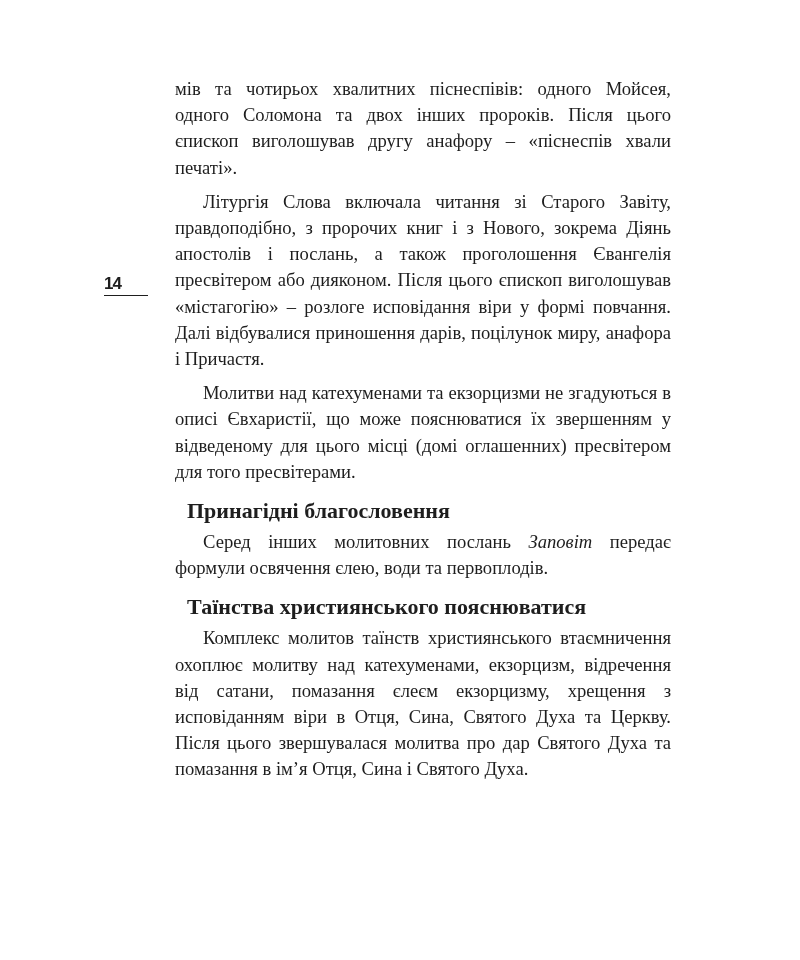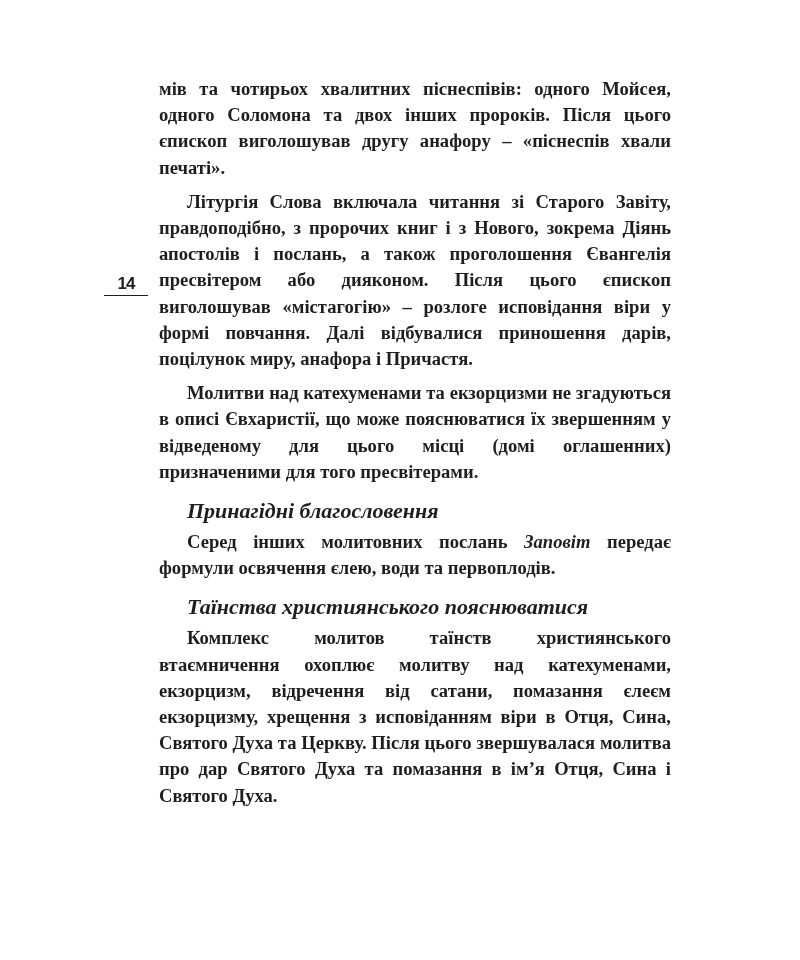--- a/index.html
+++ b/index.html
@@ -13,55 +13,53 @@
     }
     .page {
       position: absolute;
       left: 159px;
       top: 76px;
       width: 512px;
       font-size: 18.6px;
       line-height: 26.2px;
     }
     .p {
-      margin: 0 0 8px 0;
+      margin: 0 0 8px 16px;
       text-align: justify;
       text-align-last: left;
-      font-weight: bold;
     }
     .p.indent { text-indent: 28px; }
     .h {
-      font-style: italic;
       font-size: 22px;
       line-height: 28px;
       margin: 12px 0 4px 28px;
     }
     .folio {
       position: absolute;
       left: 104px;
       top: 275px;
       width: 44px;
-      text-align: center;
+      text-align: left;
       font-family: "Liberation Sans", "DejaVu Sans", sans-serif;
       font-weight: bold;
       font-size: 17px;
       letter-spacing: -1px;
       line-height: 18px;
       padding-bottom: 2px;
       border-bottom: 1.5px solid #1e1e1e;
     }
   </style>
 </head>
 <body>
 
 <div class="folio">14</div>
 
 <div class="page">
   <p class="p">мів та чотирьох хвалитних піснеспівів: одного Мойсея, одного Соломона та двох інших пророків. Після цього єпископ виголошував другу анафору – «піснеспів хвали печаті».</p>
   <p class="p indent">Літургія Слова включала читання зі Старого Завіту, правдоподібно, з пророчих книг і з Нового, зокрема Діянь апостолів і послань, а також проголошення Євангелія пресвітером або дияконом. Після цього єпископ виголошував «містагогію» – розлоге исповідання віри у формі повчання. Далі відбувалися приношення дарів, поцілунок миру, анафора і Причастя.</p>
-  <p class="p indent">Молитви над катехуменами та екзорцизми не згадуються в описі Євхаристії, що може пояснюватися їх звершенням у відведеному для цього місці (домі оглашенних) призначеними для того пресвітерами.</p>
+  <p class="p indent">Молитви над катехуменами та екзорцизми не згадуються в описі Євхаристії, що може пояснюватися їх звершенням у відведеному для цього місці (домі оглашенних) пресвітером для того пресвітерами.</p>
 
   <h2 class="h">Принагідні благословення</h2>
   <p class="p indent"><span>Серед інших молитовних послань </span><i>Заповіт</i><span> передає формули освячення єлею, води та первоплодів.</span></p>
 
   <h2 class="h">Таїнства християнського пояснюватися</h2>
   <p class="p indent">Комплекс молитов таїнств християнського втаємничення охоплює молитву над катехуменами, екзорцизм, відречення від сатани, помазання єлеєм екзорцизму, хрещення з исповіданням віри в Отця, Сина, Святого Духа та Церкву. Після цього звершувалася молитва про дар Святого Духа та помазання в ім’я Отця, Сина і Святого Духа.</p>
 </div>
 
 </body></html>

